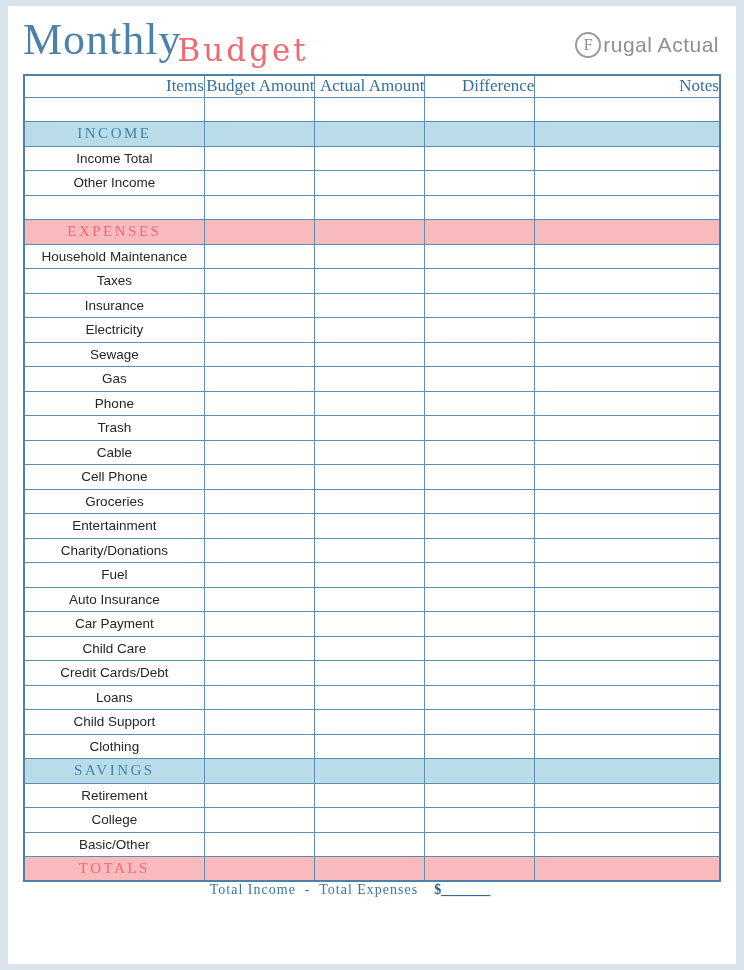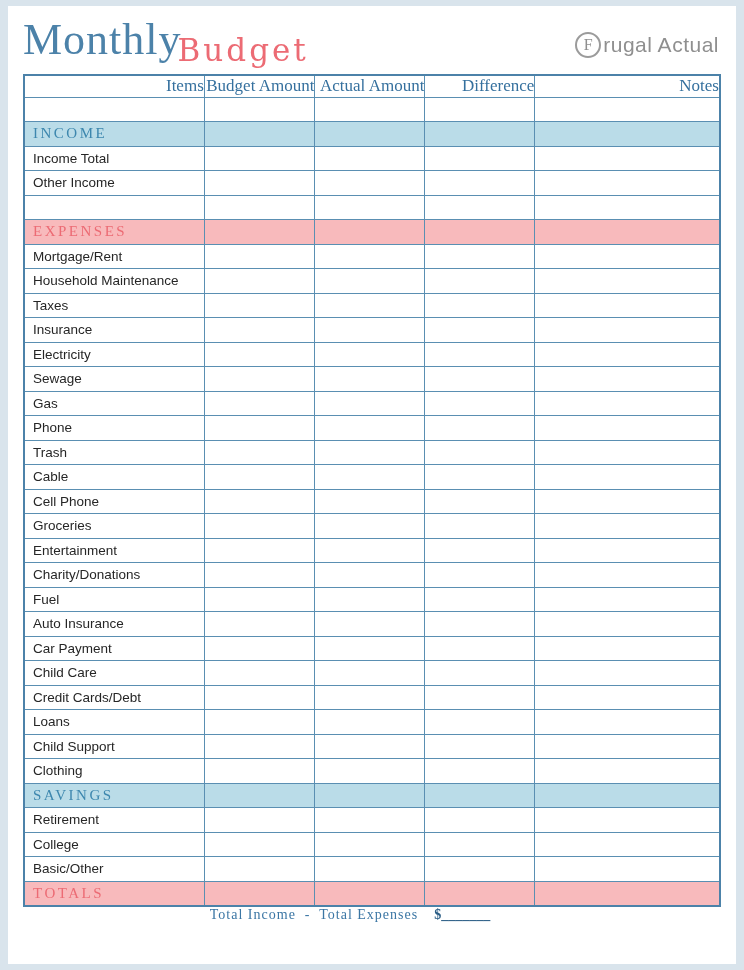--- a/index.html
+++ b/index.html
@@ -47,21 +47,21 @@
   }
   th, td { border: 1px solid #5a8fb2; overflow: hidden; white-space: nowrap; }
   thead th {
     height: 22px;
     font-family: "Liberation Serif", serif; font-weight: normal;
     font-size: 17px; color: #35709e; text-align: right;
   }
   tbody td { height: 24.5px; background: #ffffff; }
   .c1 { width: 25.9%; } .c2 { width: 15.9%; } .c3 { width: 15.8%; }
   .c4 { width: 15.8%; } .c5 { width: 26.6%; }
-  .label-cell { padding-left: 8px; font-size: 13.5px; color: #262626; text-align: left; }
+  .label-cell { font-size: 13.5px; color: #262626; text-align: center; }
   tr.row-section-blue td { background: #badce8; }
   tr.row-section-blue .label-cell {
     font-family: "Liberation Serif", serif; font-size: 15px;
     letter-spacing: 2.5px; color: #3d87ae;
   }
   tr.row-section-pink td { background: #f8babc; }
   tr.row-section-pink .label-cell {
     font-family: "Liberation Serif", serif; font-size: 15px;
     letter-spacing: 2.5px; color: #ec6b74;
   }
@@ -145,27 +145,20 @@
           <td></td>
         </tr>
         <tr class="row-section-pink">
           <td class="label-cell">EXPENSES</td>
           <td></td>
           <td></td>
           <td></td>
           <td></td>
         </tr>
         <tr class="row-item">
-          <td class="label-cell">Mortgage/Rent</td>
-          <td></td>
-          <td></td>
-          <td></td>
-          <td></td>
-        </tr>
-        <tr class="row-item">
           <td class="label-cell">Household Maintenance</td>
           <td></td>
           <td></td>
           <td></td>
           <td></td>
         </tr>
         <tr class="row-item">
           <td class="label-cell">Taxes</td>
           <td></td>
           <td></td>

